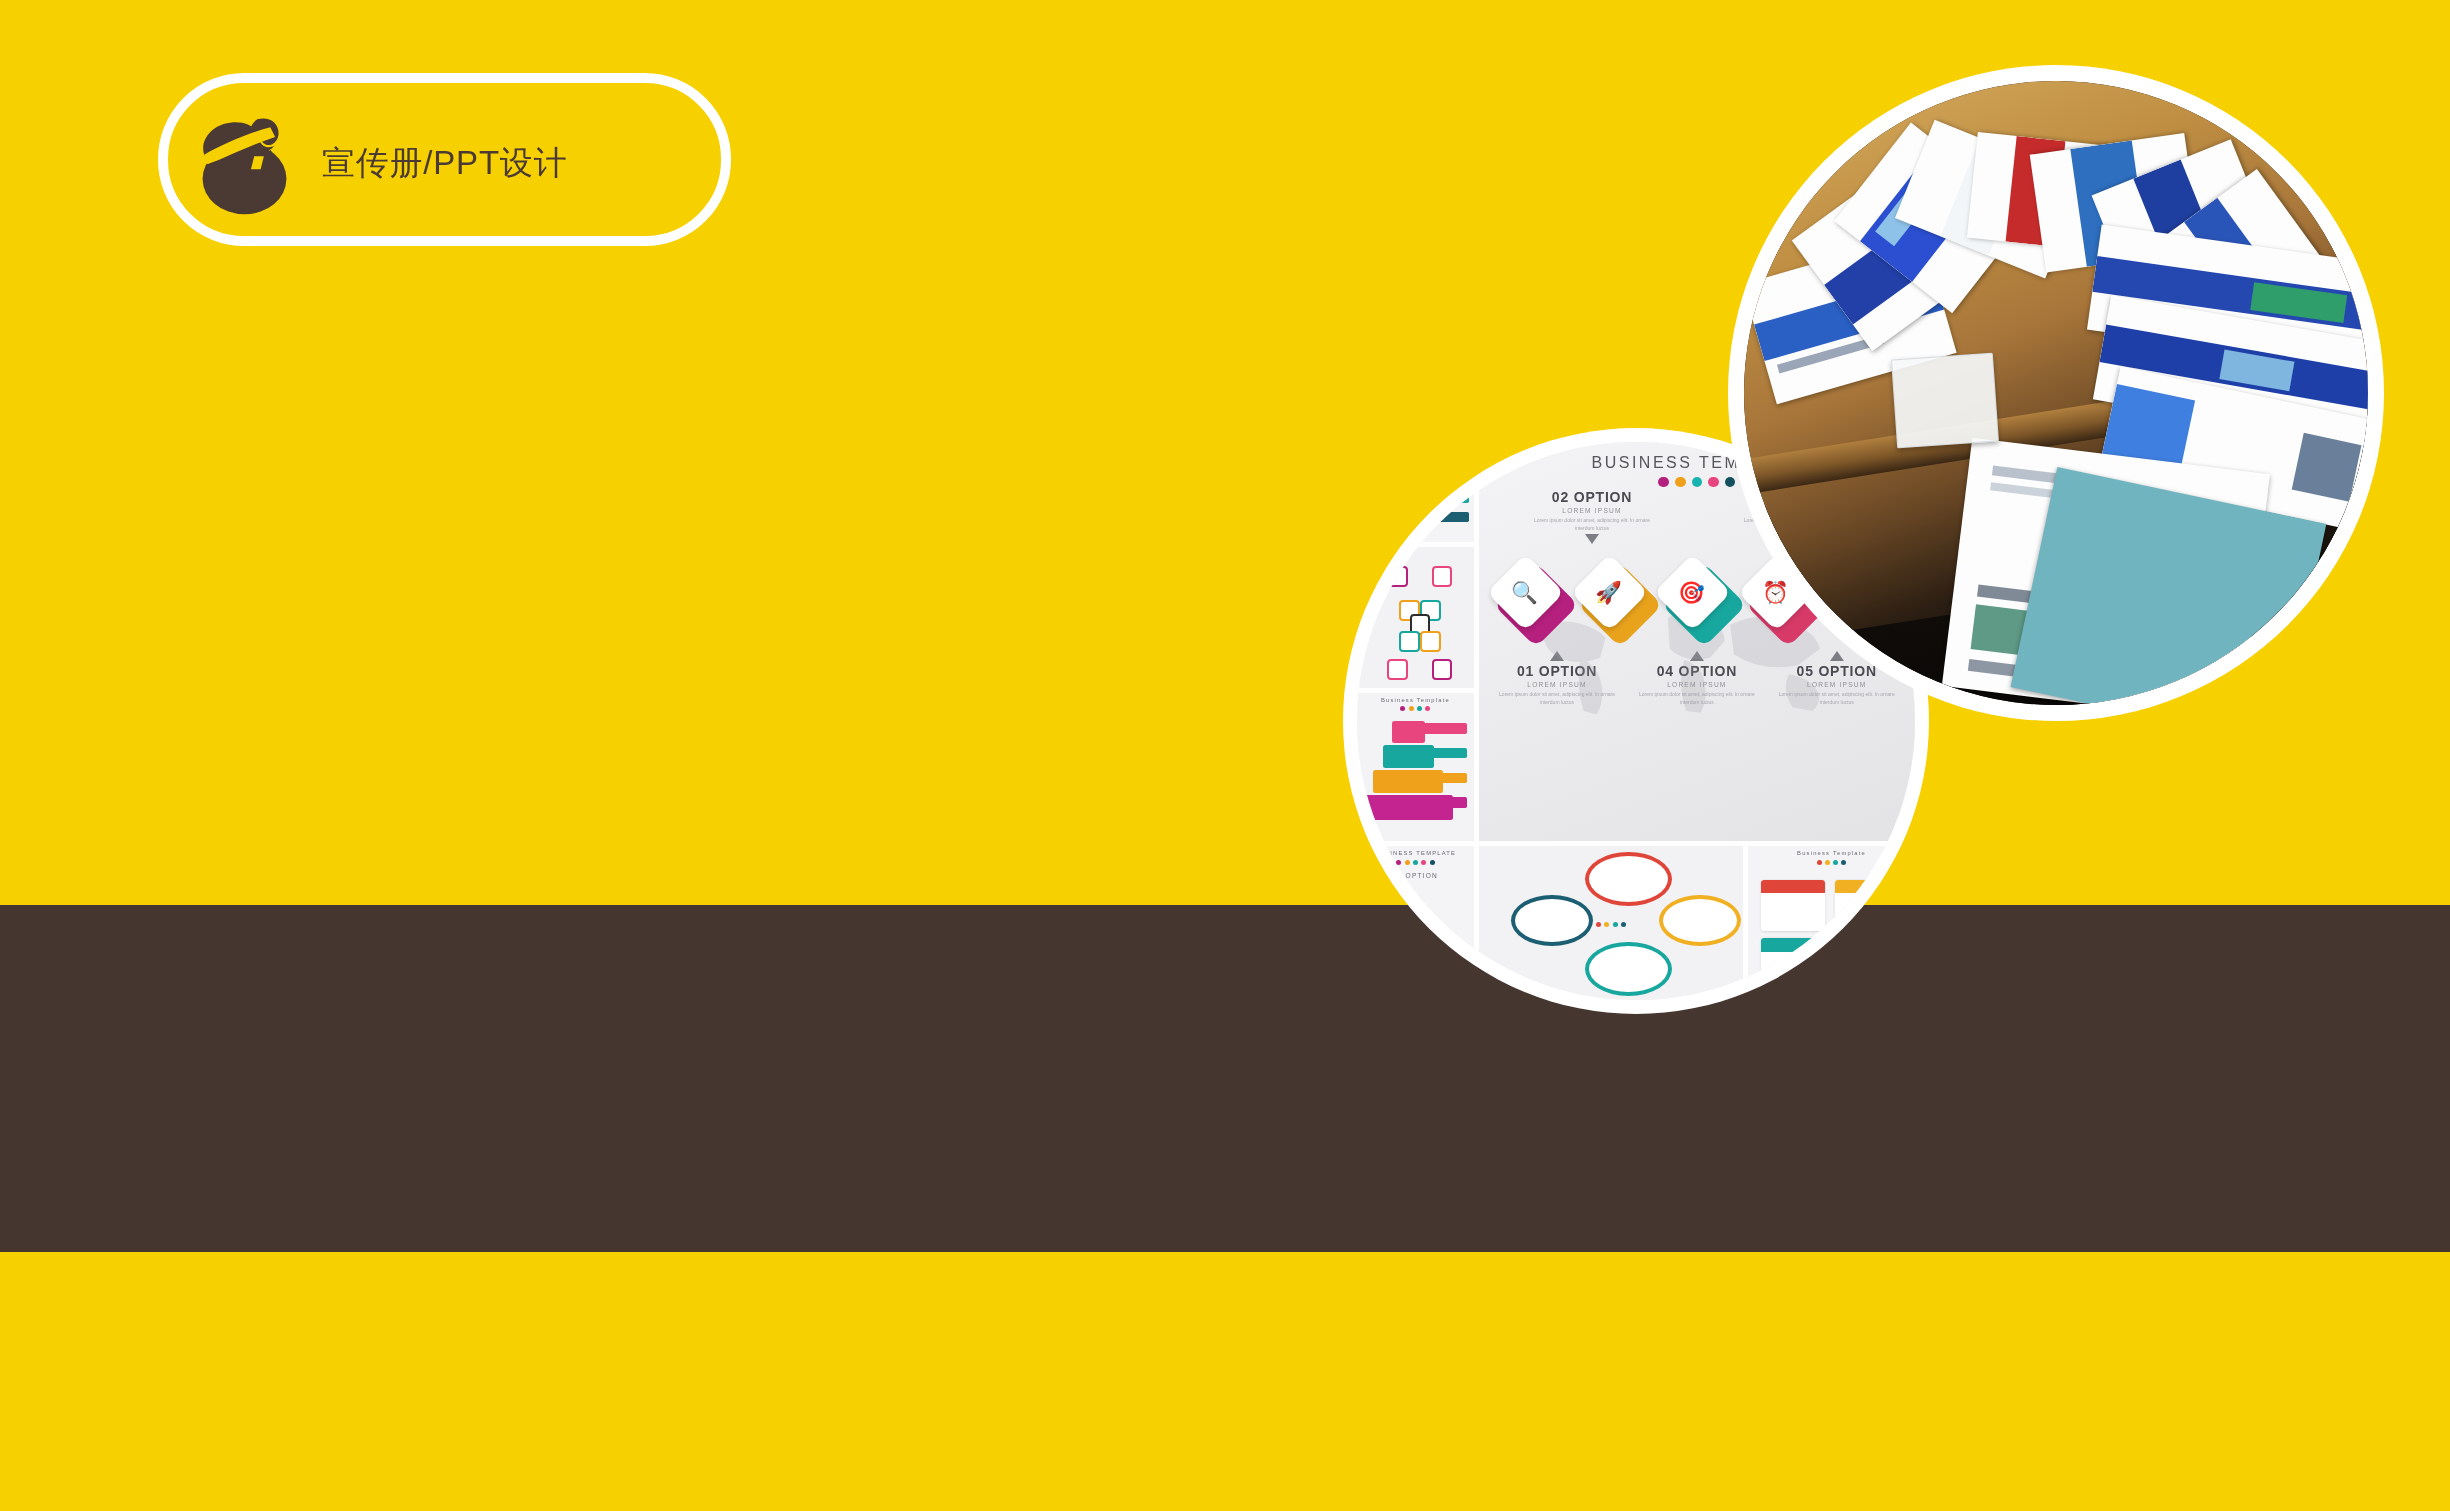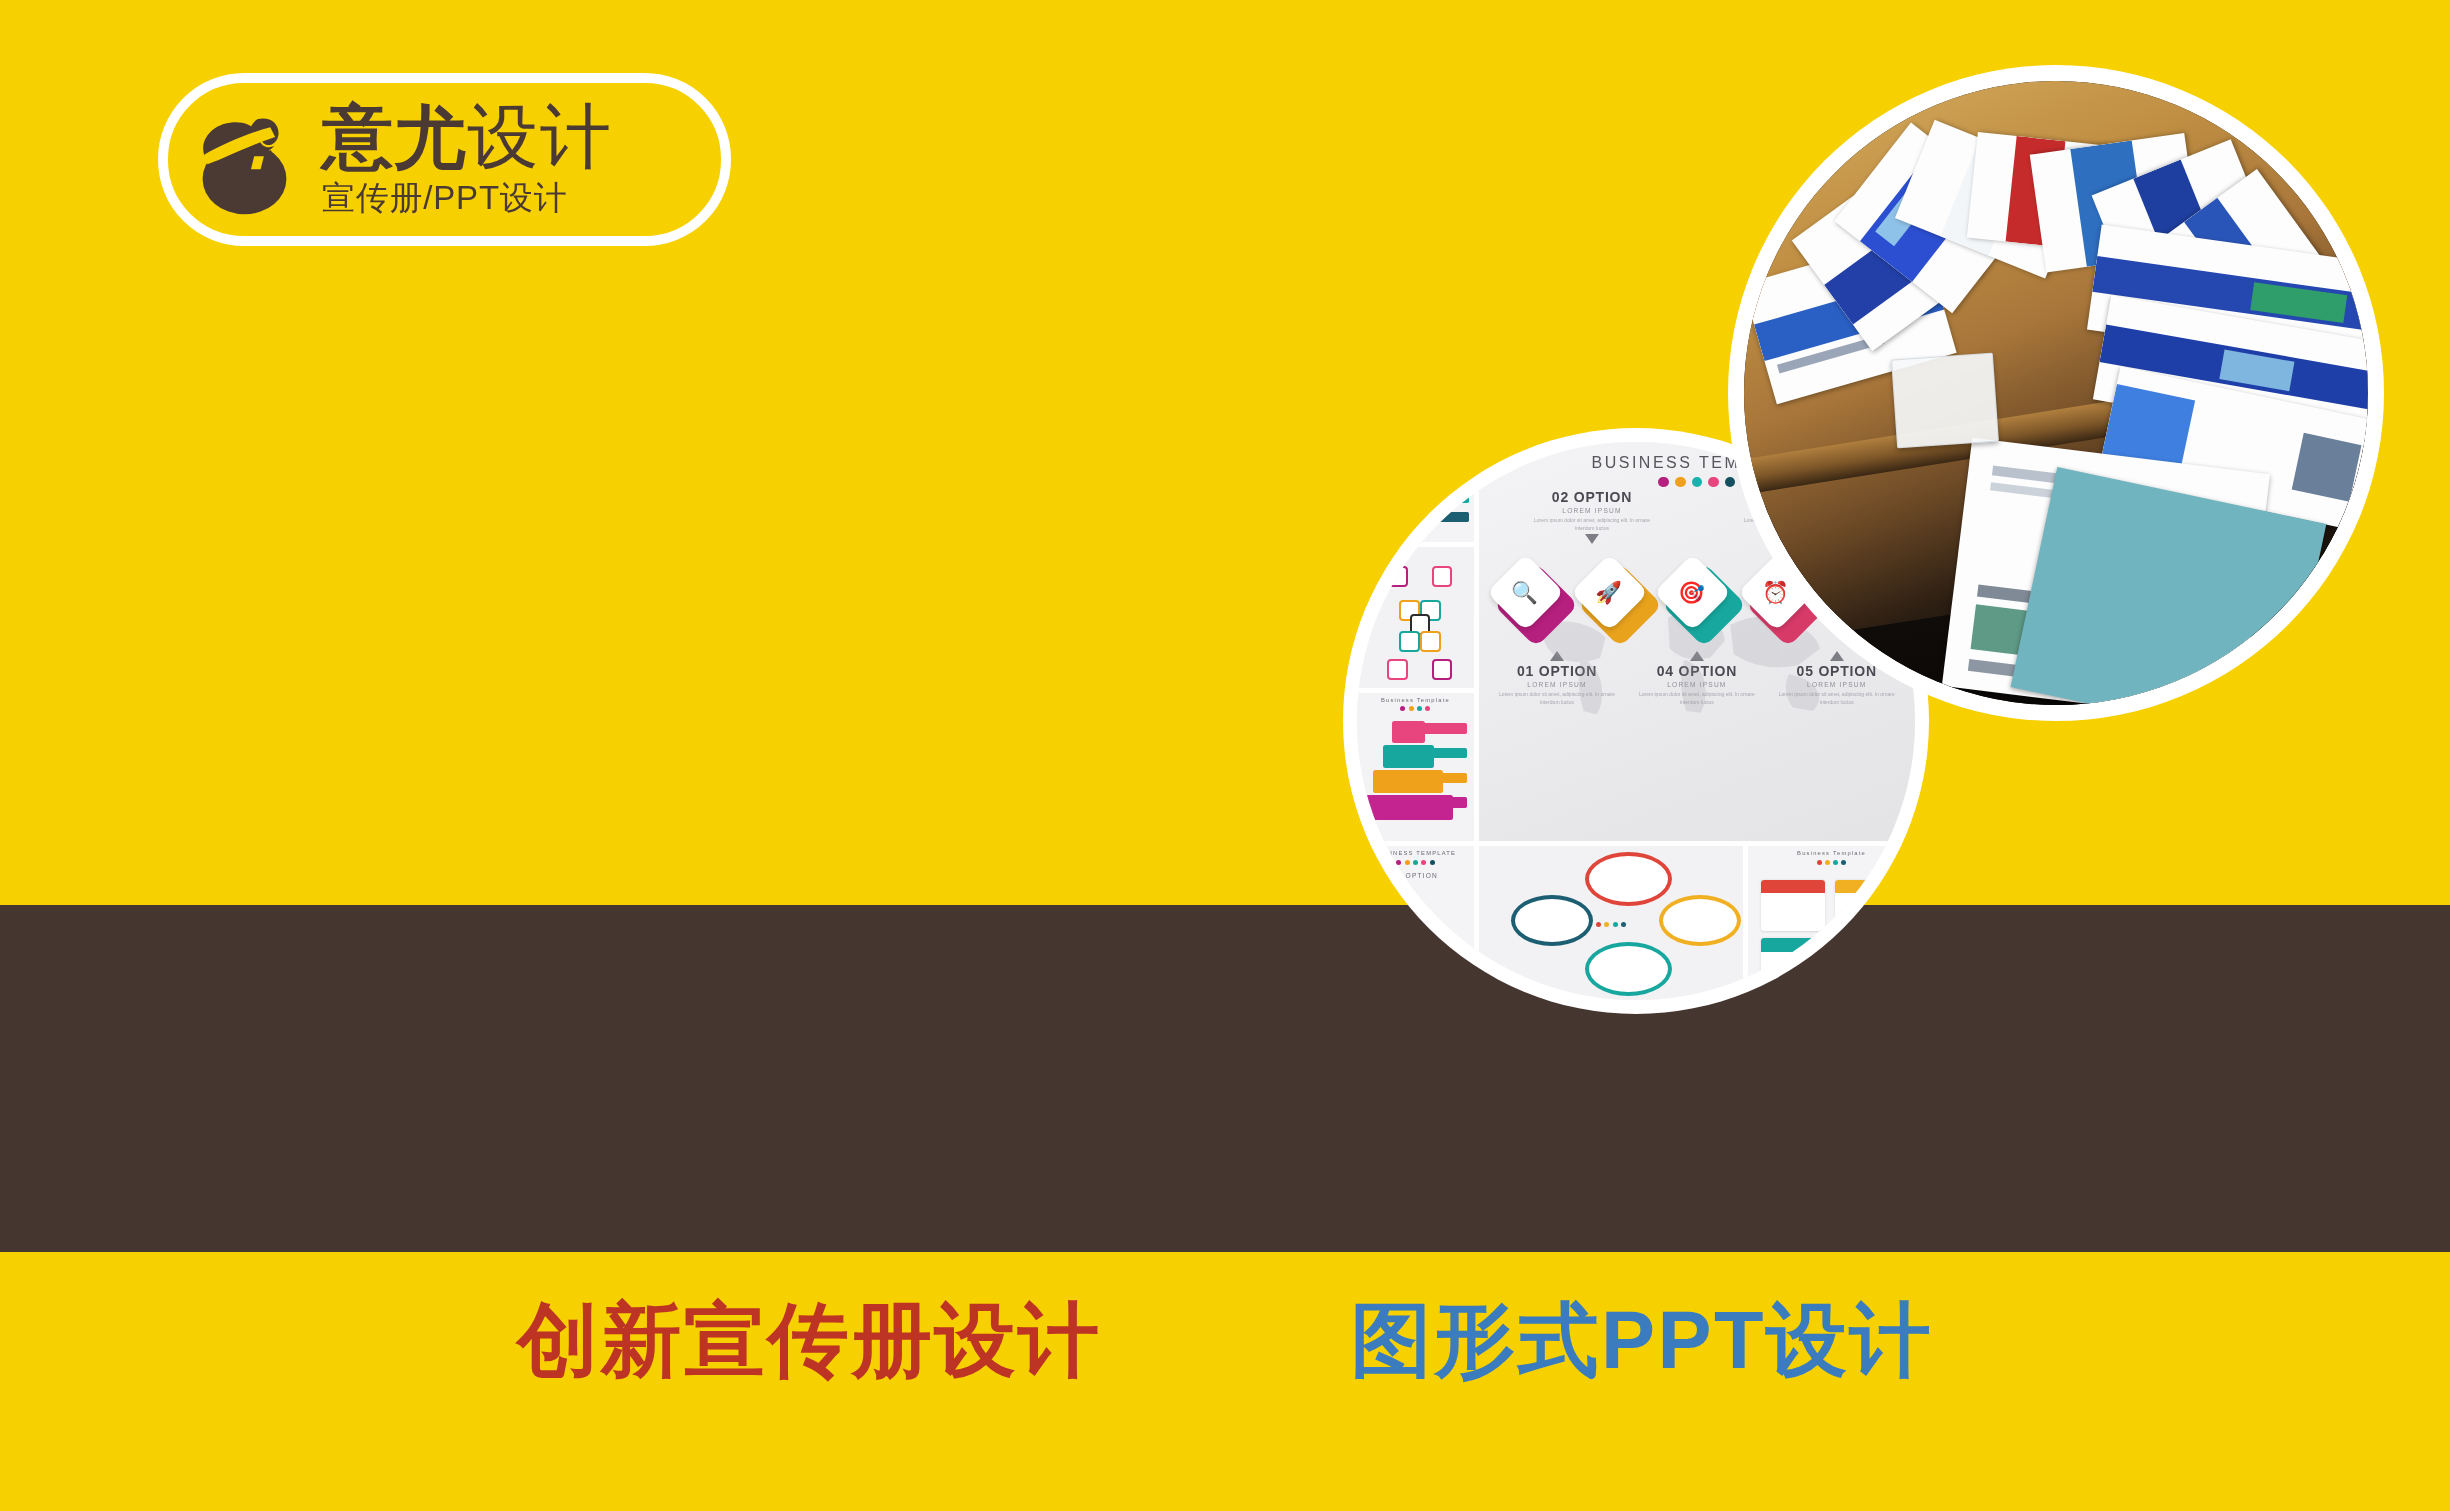--- a/index.html
+++ b/index.html
@@ -364,21 +364,20 @@
           <path d="M96 30 C112 26 124 36 122 50 C120 62 108 66 102 58 C98 52 102 44 109 45 C104 41 98 45 98 52 C98 62 108 68 117 63 C110 73 95 72 89 62 C83 52 86 36 96 30 Z"></path>
           <path d="M30 74 C24 56 40 36 64 34 C86 32 100 44 98 58 C96 72 80 80 62 82 C48 84 35 82 30 74 Z"></path>
           <ellipse cx="80" cy="104" rx="52" ry="44"></ellipse>
           <path d="M112 68 C122 80 126 92 124 104 L104 104 C104 88 108 76 112 68 Z"></path>
         </g>
         <path d="M30 74 C52 62 82 48 112 40 L118 52 C88 62 56 78 34 86 Z" fill="#F7D000"></path>
         <path d="M92 76 L104 76 L100 92 L88 92 Z" fill="#F7D000"></path>
       </svg>
     </div>
     <div id="logo-text-block">
-      <div id="logo-brand"><span>意尤</span><span class="thin">设计</span></div>
       <div id="logo-sub">宣传册/PPT设计</div>
     </div>
   </div>
 
 
 
   <div id="circle-ppt">
     <div id="circle-ppt-inner">
       <div class="ppt-grid">
 
@@ -629,19 +628,15 @@
         <span class="stamp" style="left:34%; top:86%; width:11%; height:11%;"></span>
       </div>
       <div class="bro" style="left:46%; top:66%; width:44%; height:36%; transform:rotate(12deg); background:#6fb4bf;"></div>
 
       <div class="card-holder" style="left:24%; top:44%; width:16%; height:14%; transform:rotate(-4deg);"></div>
     </div>
   </div>
 
   <div id="dark-band"></div>
 
-  <div id="caption-row">
-    <span class="caption" id="caption-brochure">创新宣传册设计</span>
-    <span class="caption" id="caption-ppt">图形式PPT设计</span>
-  </div>
 
 </div>
 
 
 </body></html>

